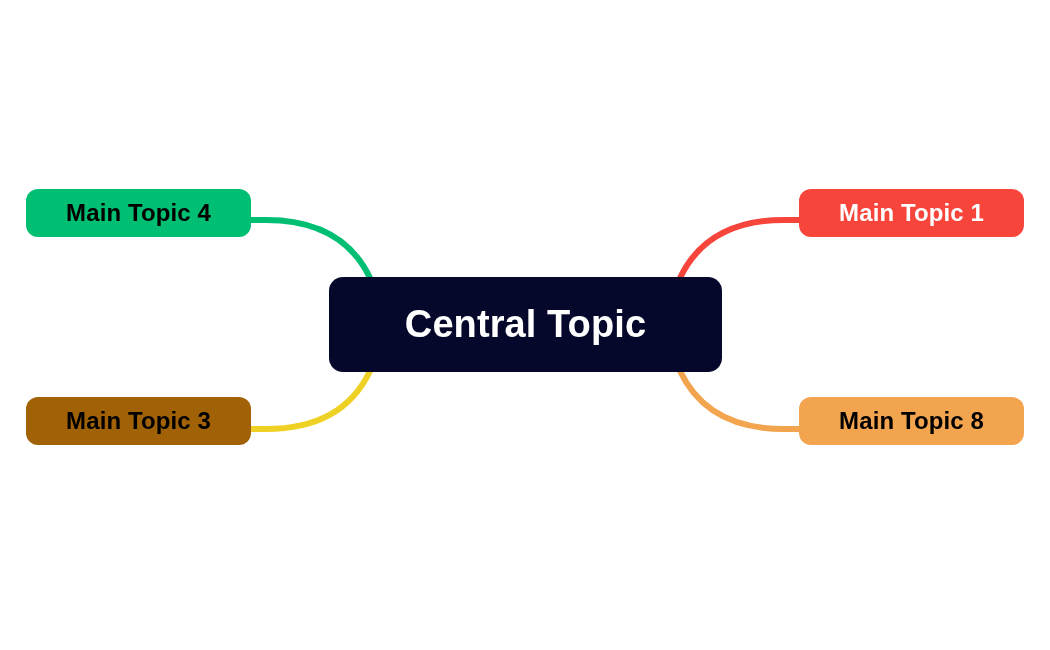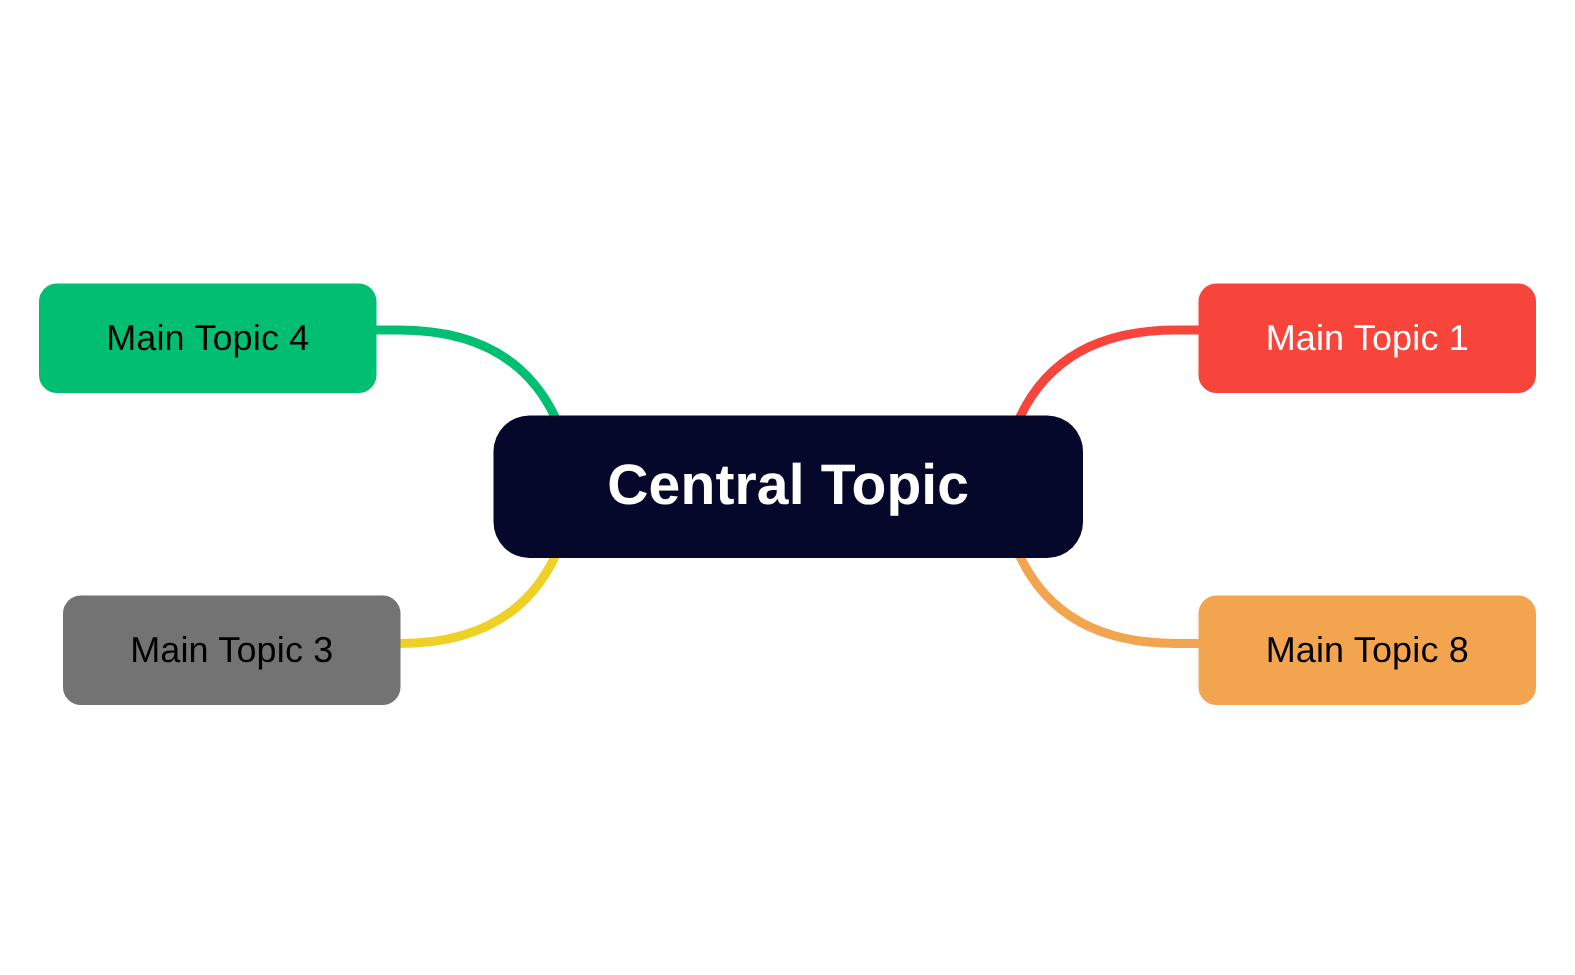--- a/index.html
+++ b/index.html
@@ -34,31 +34,31 @@
     text-align: center;
     z-index: 2;
     line-height: 1.15;
     -webkit-font-smoothing: antialiased;
   }
   .node-central {
     left: 329px;
     top: 277px;
     width: 393px;
     height: 95px;
-    border-radius: 24px;
+    border-radius: 14px;
     font-size: 38px;
     font-weight: 700;
     letter-spacing: 0.1px;
   }
   .node-topic {
     width: 225px;
-    height: 73px;
+    height: 48px;
     border-radius: 12px;
     font-size: 24px;
-    font-weight: 400;
+    font-weight: 700;
     letter-spacing: 0.1px;
   }
   .pos-tl { left: 26px;  top: 189px; }
   .pos-bl { left: 26px;  top: 397px; }
   .pos-tr { left: 799px; top: 189px; }
   .pos-br { left: 799px; top: 397px; }
 </style>
 </head>
 <body style="background: rgb(255, 255, 255);">
 
@@ -68,21 +68,21 @@
     <path fill="none" stroke-linecap="round" stroke-linejoin="round" d="M 249 220 L 266 220 C 318 220 352 240 370 278" stroke="#00BE72" stroke-width="6"></path>
     <path fill="none" stroke-linecap="round" stroke-linejoin="round" d="M 249 429 L 266 429 C 318 429 352 409 370 371" stroke="#EFD024" stroke-width="6"></path>
     <path fill="none" stroke-linecap="round" stroke-linejoin="round" d="M 801 220 L 784 220 C 732 220 698 240 680 278" stroke="#F7453C" stroke-width="6"></path>
     <path fill="none" stroke-linecap="round" stroke-linejoin="round" d="M 801 429 L 784 429 C 732 429 698 409 680 371" stroke="#F3A44F" stroke-width="6"></path>
   </svg>
 
   <div class="node node-topic pos-tl" style="background: rgb(0, 190, 114); color: rgb(0, 0, 0);">
     <span>Main Topic 4</span>
   </div>
 
-  <div class="node node-topic pos-bl" style="background: #737373; color: rgb(0, 0, 0); margin-left: 16px;">
+  <div class="node node-topic pos-bl" style="background: #a16207; color: rgb(0, 0, 0);">
     <span>Main Topic 3</span>
   </div>
 
   <div class="node node-topic pos-tr" style="background: rgb(247, 69, 60); color: rgb(255, 255, 255);">
     <span>Main Topic 1</span>
   </div>
 
   <div class="node node-topic pos-br" style="background: rgb(243, 164, 79); color: rgb(0, 0, 0);">
     <span>Main Topic 8</span>
   </div>

